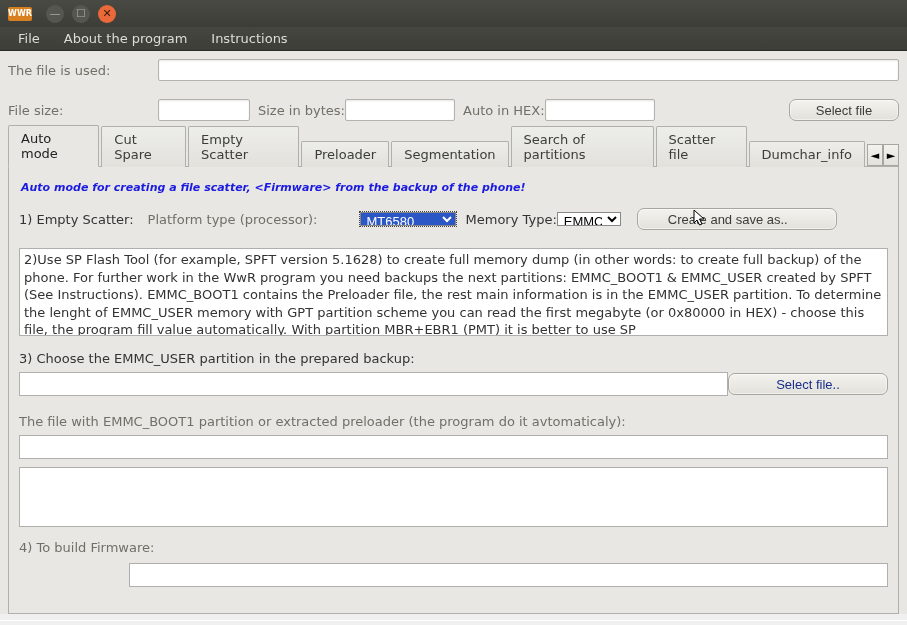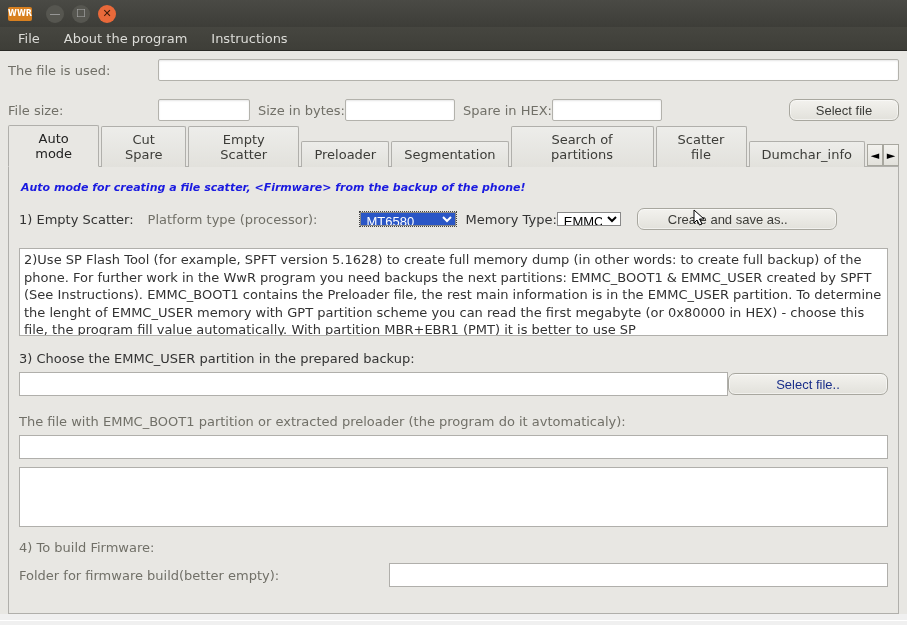--- a/index.html
+++ b/index.html
@@ -21,21 +21,21 @@
 .row { display: flex; align-items: center; margin-bottom: 18px; }
 .lbl { color: #717068; font-size: 13px; }
 .tfield { height: 22px; background: #fff; border: 1px solid #b3b2ac; border-radius: 2px; padding: 0 4px; font-size: 13px; }
 .tfield.sunken { box-shadow: inset 0 1px 2px rgba(0,0,0,.1); }
 
 .btn { height: 22px; background: linear-gradient(to bottom,#f3f2ee,#e2e1db); border: 1px solid #a8a79f; border-radius: 7px; font-size: 13px; color: #3c3c38; padding: 0 14px; cursor: pointer; box-shadow: inset 0 0 0 1px rgba(255,255,255,.5); }
 .btn.wide { width: 160px; }
 .btn.grey { color: #8a8982; }
 
 .tabs { display: flex; align-items: flex-end; border-bottom: 1px solid #b0afab; position: relative; height: 28px; margin-top: 2px; }
-.tab { padding: 5px 12px 5px 12px; font-size: 13px; color: #3c3c38; background: linear-gradient(to bottom,#ededea,#e2e1dc); border: 1px solid #b0afab; border-bottom: none; margin-right: 2px; border-radius: 2px 2px 0 0; cursor: pointer; position: relative; top: 1px; text-align: center; }
+.tab { padding: 5px 12px 5px 12px; font-size: 13px; color: #3c3c38; background: linear-gradient(to bottom,#ededea,#e2e1dc); border: 1px solid #b0afab; border-bottom: none; margin-right: 2px; border-radius: 2px 2px 0 0; cursor: pointer; position: relative; top: 1px; }
 .tab.active { background: #e8e7e3; border-bottom: 1px solid #e8e7e3; color: #222; }
 .tabs .scroll { margin-left: auto; display: flex; gap: 0; }
 .tabs .scroll span { width: 16px; height: 22px; border: 1px solid #a8a79f; background: linear-gradient(to bottom,#f3f2ee,#e2e1db); font-size: 11px; display: flex; align-items: center; justify-content: center; cursor: pointer; }
 
 .tabpage { border: 1px solid #b0afab; border-top: none; padding: 10px 10px 8px 10px; background: #e8e7e3; }
 
 .headline { color: #1a1ae0; font-style: italic; font-size: 11px; font-weight: 600; margin: 4px 0 14px 2px; }
 
 .sel { height: 14px; border: 1px solid #888; background: #fff; font-size: 13px; padding: 0 2px; }
 .sel.hl { outline: 1px dotted #444; }
@@ -74,21 +74,21 @@
   <div class="row">
     <span class="lbl" style="width:150px">The file is used:</span>
     <input class="tfield sunken" style="flex: 1 1 0%;" value="">
   </div>
 
   <div class="row">
     <span class="lbl" style="width:68px">File size:</span>
     <input class="tfield sunken" style="width: 92px; margin-left: 82px;" value="">
     <span class="lbl" style="margin-left:8px">Size in bytes:</span>
     <input class="tfield sunken" style="width: 110px;" value="">
-    <span class="lbl" style="margin-left:8px">Spare in HEX:</span>
+    <span class="lbl" style="margin-left:8px">Auto in HEX:</span>
     <input class="tfield sunken" style="width: 110px;" value="">
     <div style="flex:1"></div>
     <button class="btn" style="width:110px">Select file</button>
   </div>
 
   <div class="tabs">
     <div class="tab active">Auto mode</div>
     <div class="tab">Cut Spare</div>
     <div class="tab">Empty Scatter</div>
     <div class="tab">Preloader</div>
@@ -134,21 +134,20 @@
     </div>
 
     <div class="lbl" style="margin:8px 0 6px 0">The file with EMMC_BOOT1 partition or extracted preloader (the program do it avtomaticaly):</div>
     <input class="bigfield" style="">
 
     <textarea class="bigarea" style="margin-top: 8px;" readonly=""></textarea>
 
     
     <div class="lbl" style="margin:10px 0 8px 0">4) To build Firmware:</div>
     <div class="row">
-      <span class="lbl">Folder for firmware build(better empty):</span>
       <input class="bigfield" style="flex: 1 1 0%; margin-left: 110px;">
     </div>
 
 
   </div>
 </div>
 
 <div class="sep"></div>
 
 <div class="statusbar">

